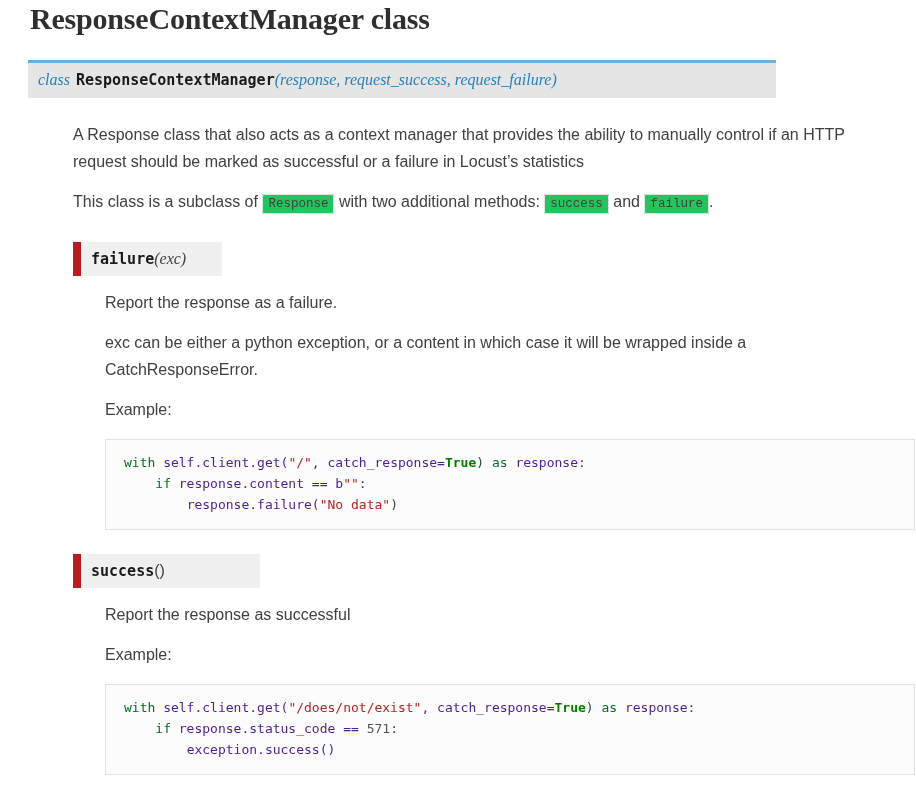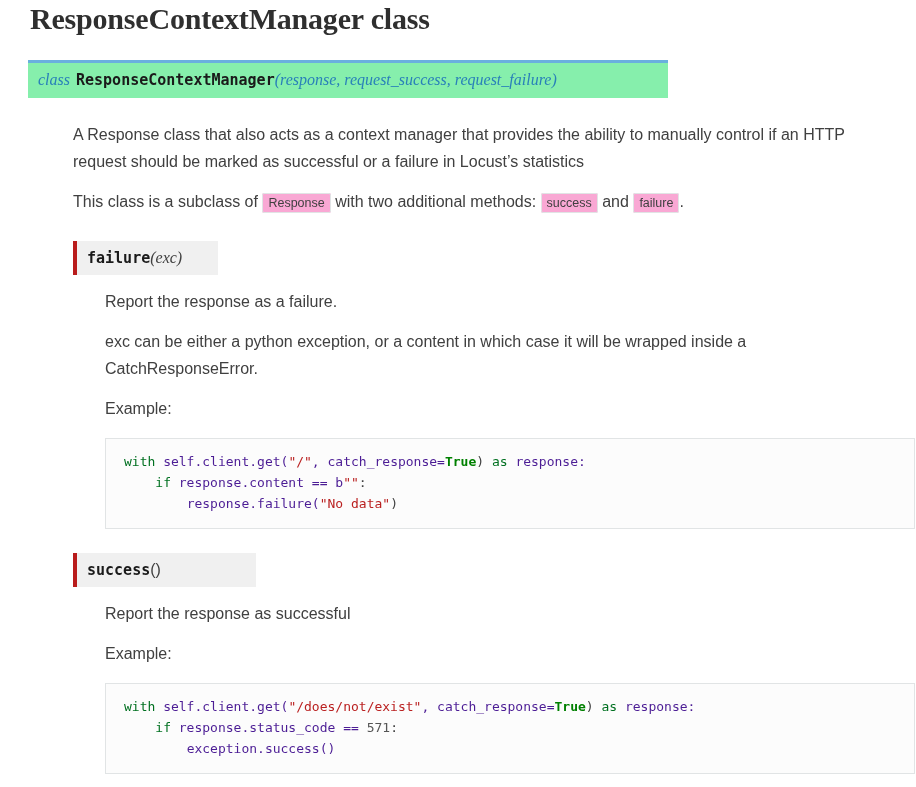--- a/index.html
+++ b/index.html
@@ -32,23 +32,23 @@
     line-height: 38px;
     letter-spacing: -0.2px;
   }
 
   
   .class-block {
     margin-top: 22px;
     padding-left: 12px;
   }
   .signature {
-    width: 640px;
+    width: 748px;
     box-sizing: border-box;
-    background: #86efac;
+    background: #e5e5e5;
     border-top: 3px solid #6ab0de;
     padding: 7px 10px 8px 10px;
     font-size: 15px;
     line-height: 20px;
     white-space: nowrap;
   }
   .sig-keyword {
     font-family: "Liberation Serif", serif;
     font-style: italic;
     color: #2980b9;
@@ -75,39 +75,39 @@
   p.para {
     font-size: 16px;
     line-height: 27px;
     margin: 13px 0 0 0;
     color: #404040;
     max-width: 800px;
   }
   p.para.first { margin-top: 23px; }
 
   code.inline {
-    font-family: Liberation Sans, sans-serif;
+    font-family: Liberation Mono, monospace;
     font-size: 12.5px;
-    background: #f9a8d4;
+    background: #22c55e;
     border: 1px solid #e1e4e5;
     border-radius: 2px;
     padding: 2px 5px 2px 5px;
     color: #e74c3c;
     white-space: nowrap;
   }
   code.inline.plain { color: #404040; }
 
   
   .method {
     margin-top: 24px;
   }
   .method-head {
     display: inline-block;
     background: #f0f0f0;
-    border-left: 4px solid #b91c1c;
+    border-left: 8px solid #b91c1c;
     padding: 7px 36px 7px 10px;
     line-height: 20px;
   }
   .method-head.wide { padding-right: 95px; }
   .m-name {
     font-family: "DejaVu Sans Mono", monospace;
     font-weight: bold;
     font-size: 15px;
     color: #1a1a1a;
   }

